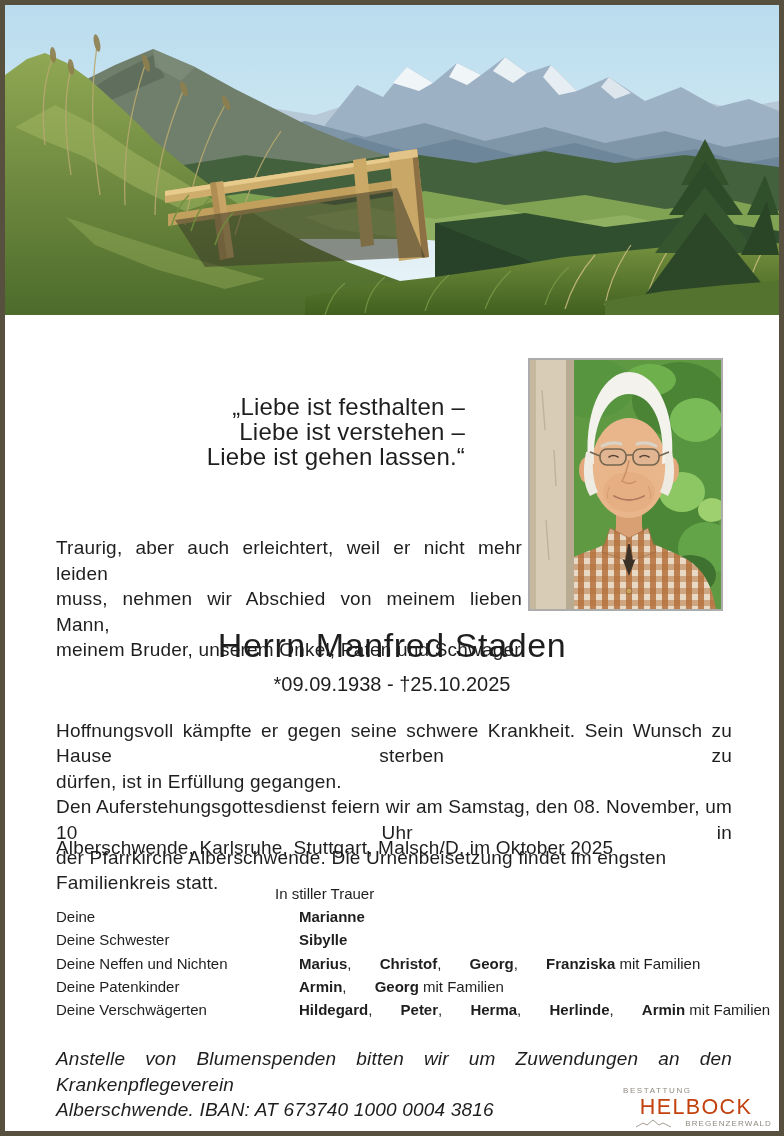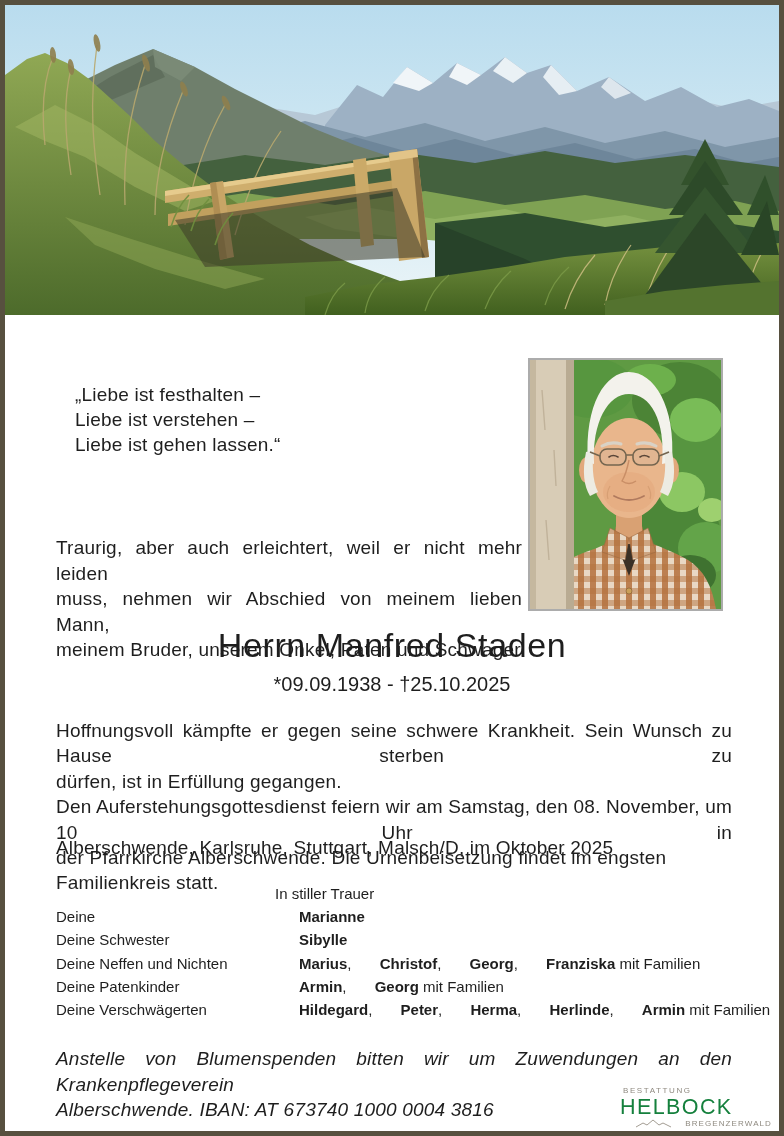--- a/index.html
+++ b/index.html
@@ -6,38 +6,38 @@
   html,body{margin:0;padding:0;background:#888;}
   .page{
     position:relative; width:784px; height:1136px; background:#ffffff;
     border:5px solid #57503f; box-sizing:border-box; overflow:hidden;
     font-family:"Liberation Sans","DejaVu Sans",sans-serif; color:#1e1e1e;
     margin:0 auto;
   }
   .abs{position:absolute;}
   svg{display:block;}
   .photo-landscape{left:0; top:0; width:774px; height:310px; overflow:hidden;}
-  .quote{left:70px; top:377px; width:390px; text-align:left; font-size:19px; line-height:25px; letter-spacing:.2px;}
+  .quote{left:70px; top:389px; width:390px; text-align:right; font-size:24px; line-height:25px; letter-spacing:.2px;}
   .portrait{left:523px; top:353px; width:195px; height:253px; border:2px solid #acacac; box-sizing:border-box; background:#6aa348; overflow:hidden;}
   .intro{left:51px; top:530px; width:466px; font-size:19px; line-height:25.5px; letter-spacing:.2px;}
   .name{left:51px; top:620px; width:672px; text-align:center; font-size:34px; line-height:40px; letter-spacing:.6px;}
   .dates{left:51px; top:668px; width:672px; text-align:center; font-size:20px;}
   .announce{left:51px; top:713px; width:676px; font-size:19px; line-height:25.4px; letter-spacing:.2px;}
   .dateline{left:51px; top:832px; width:676px; font-size:19px; letter-spacing:.2px;}
   .mourning{left:51px; top:877px; width:676px; font-size:15px;}
   .m-header{margin-left:219px; line-height:23.2px;}
   .m-row{display:flex; line-height:23.2px;}
   .m-label{width:202px; flex:none;}
   .m-names{margin-left:17px; white-space:nowrap;}
   .m-names b{font-weight:700;margin-left:24px;}
   .donation{left:51px; top:1041px; width:676px; font-size:19px; line-height:25.5px; letter-spacing:.2px;font-style:italic;}
   .just{text-align:justify; text-align-last:justify;}
   .logo{right:7px; top:1082px; width:152px; line-height:1;}
   .logo-top{font-size:8px; letter-spacing:1.6px; color:#8f8a80; padding-left:3px; margin-bottom:2px;}
-  .logo-name{font-size:21.5px; letter-spacing:1.4px; color:#15803d; line-height:21px;}
+  .logo-name{font-size:21.5px; letter-spacing:1.4px; color:#c2410c; line-height:21px;text-align:center;}
   .logo-bottom{display:flex; align-items:center; justify-content:flex-end; gap:13px; font-size:8px; letter-spacing:1.1px; color:#8f8a80; margin-top:1px;}
 </style>
 </head>
 <body>
 
 <div class="page">
 
   <div class="abs photo-landscape">
     <svg viewBox="0 0 774 310" width="774" height="310" preserveAspectRatio="none">
       <defs>

